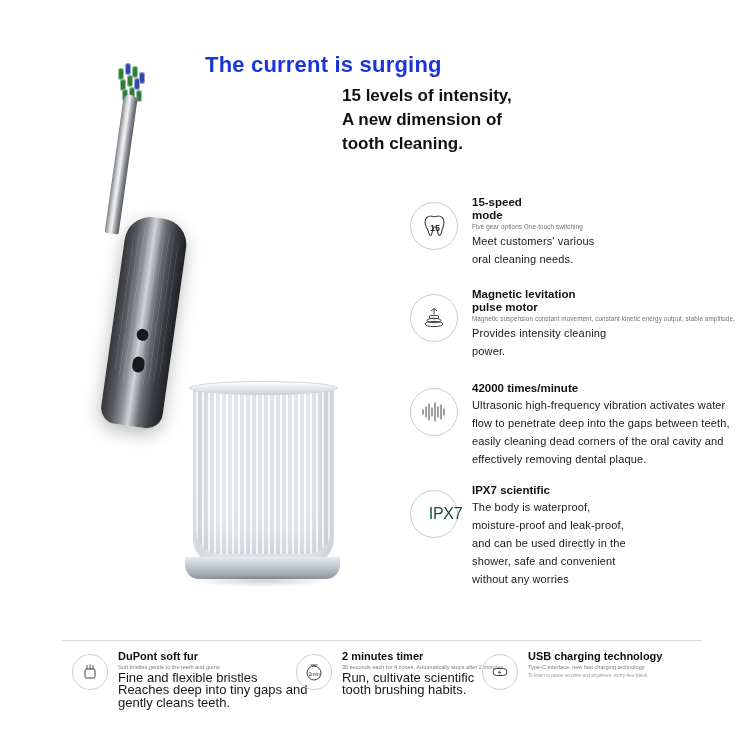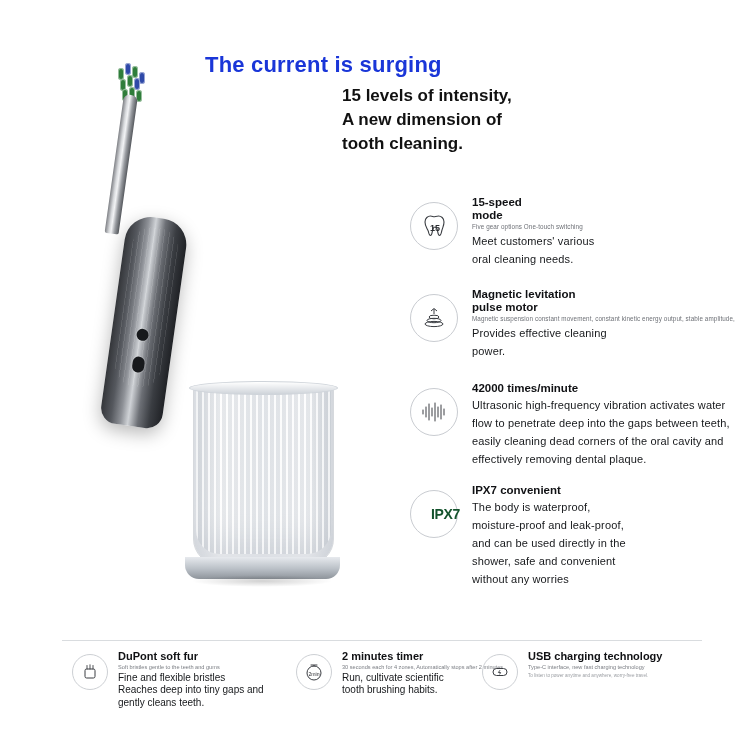--- a/index.html
+++ b/index.html
@@ -183,22 +183,22 @@
     width: 46px;
     height: 46px;
     border-radius: 50%;
     border: 1px solid #c9ccd1;
     display: flex;
     align-items: center;
     justify-content: center;
     color: #14532d;
   }
   .fcircle .txt {
-    font-size: 14px;
-    font-weight: bold;
+    font-size: 16px;
+    font-weight: normal;
     letter-spacing: -0.3px;
     padding-left: 23px;
   }
   .ftitle {
     font-size: 11.5px;
     font-weight: bold;
     line-height: 13px;
     margin: 0 0 1px 0;
     color: #101114;
   }
@@ -265,21 +265,21 @@
     margin: 2px 0 1px 0;
     color: #101114;
   }
   .bsmall {
     font-size: 5.6px;
     line-height: 7px;
     color: #7a7d83;
     margin: 0 0 1px 0;
   }
   .bbody {
-    font-size: 10px;
+    font-size: 13px;
     line-height: 12.4px;
     color: #16181b;
     margin: 0;
   }
   .tiny-gray {
     font-size: 4.6px;
     color: #9a9da2;
     line-height: 6px;
     margin-top: 2px;
   }
@@ -345,21 +345,21 @@
         <svg width="30" height="30" viewBox="0 0 30 30">
           <ellipse cx="15" cy="21" rx="9" ry="2.6" fill="none" stroke="#3a3d42" stroke-width="1"></ellipse>
           <ellipse cx="15" cy="17.5" rx="7" ry="2.2" fill="none" stroke="#3a3d42" stroke-width="1"></ellipse>
           <ellipse cx="15" cy="14" rx="5" ry="1.8" fill="none" stroke="#3a3d42" stroke-width="1"></ellipse>
           <path d="M15 6v5M12 8l3-2.5L18 8" fill="none" stroke="#3a3d42" stroke-width="1"></path>
         </svg>
       </div>
       <p class="ftitle" style="white-space:pre-line">Magnetic levitation
 pulse motor</p>
       <p class="fsmall">Magnetic suspension constant movement, constant kinetic energy output, stable amplitude,</p>
-      <p class="fbody" style="white-space:pre-line">Provides effective cleaning
+      <p class="fbody" style="white-space:pre-line">Provides intensity cleaning
 power.</p>
     </div>
 
     <div class="feature f3">
       <div class="fcircle">
         <svg width="30" height="26" viewBox="0 0 30 26">
           <g stroke="#3a3d42" stroke-width="1" stroke-linecap="round">
             <line x1="4" y1="11" x2="4" y2="15"></line>
             <line x1="7" y1="8" x2="7" y2="18"></line>
             <line x1="10" y1="5" x2="10" y2="21"></line>
@@ -375,21 +375,21 @@
       <p class="fbody" style="white-space:pre-line">Ultrasonic high-frequency vibration activates water
 flow to penetrate deep into the gaps between teeth,
 easily cleaning dead corners of the oral cavity and
 effectively removing dental plaque.</p>
     </div>
 
     <div class="feature f4">
       <div class="fcircle">
         <span class="txt">IPX7</span>
       </div>
-      <p class="ftitle">IPX7 convenient</p>
+      <p class="ftitle">IPX7 scientific</p>
       <p class="fbody" style="white-space:pre-line">The body is waterproof,
 moisture-proof and leak-proof,
 and can be used directly in the
 shower, safe and convenient
 without any worries</p>
     </div>
 
   </div>
 
   <div class="divider"></div>

